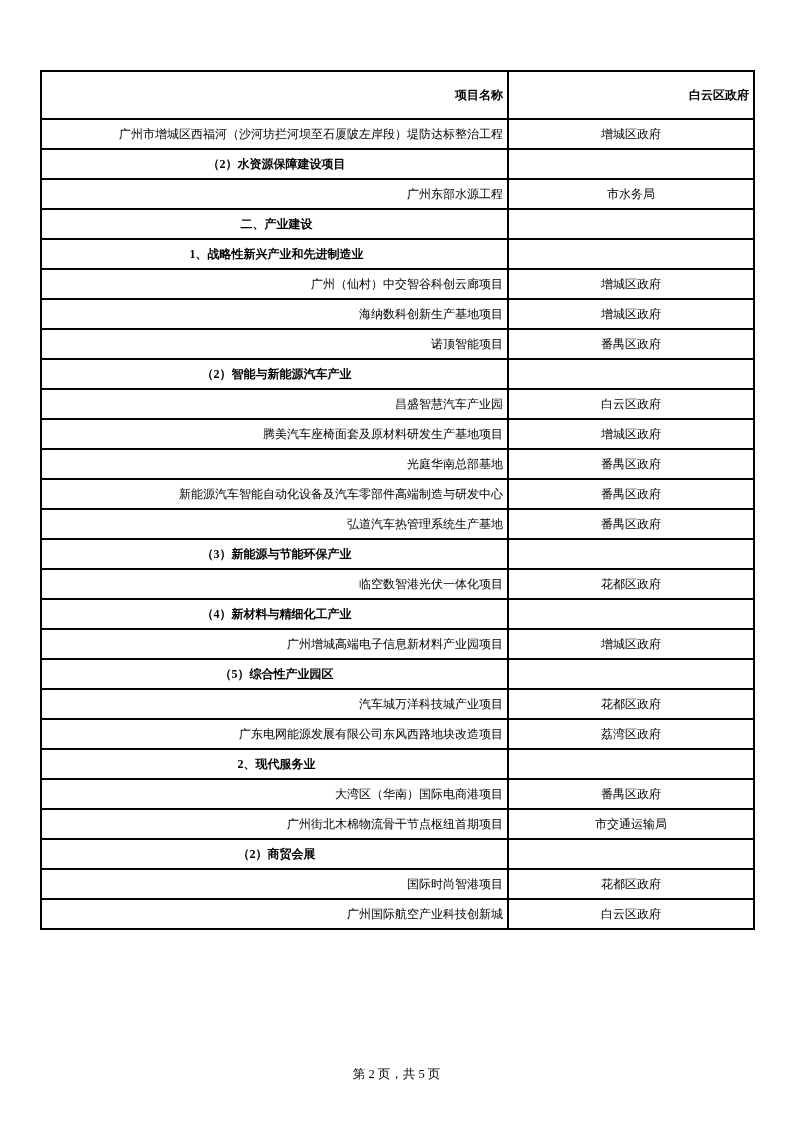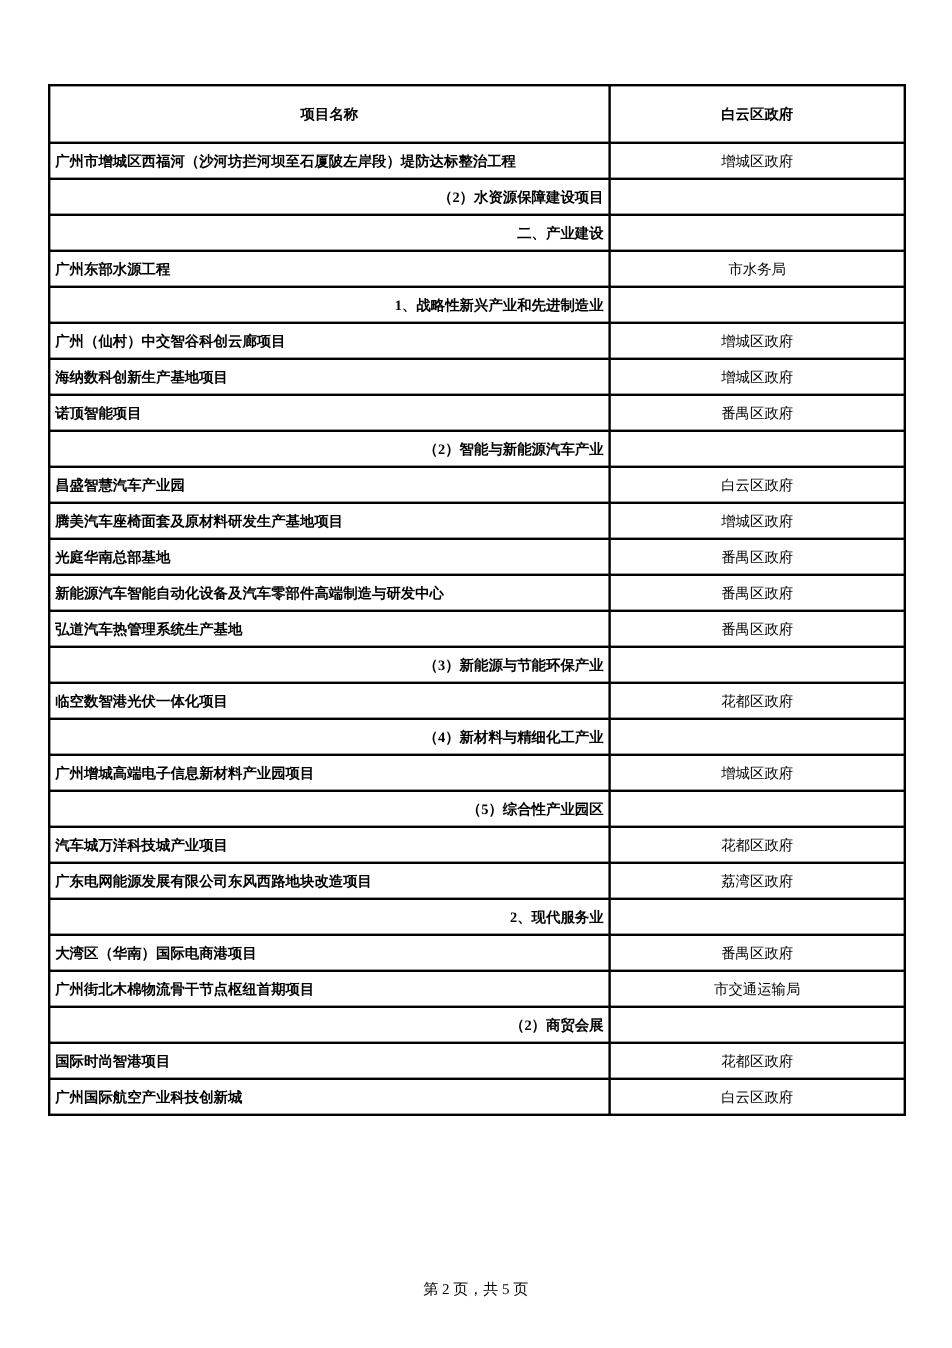--- a/index.html
+++ b/index.html
@@ -29,31 +29,31 @@
     border: 2px solid #000000;
     font-size: 12px;
     padding: 0 4px;
     overflow: hidden;
   }
   col.c-name { width: 467px; }
   col.c-dept { width: 246px; }
   tr.header-row { height: 48px; }
   tr.header-row th {
     font-weight: bold;
-    text-align: center;
+    text-align: right;
     vertical-align: middle;
   }
   tbody tr { height: 30px; }
   td.name-cell.project {
-    text-align: left;
-    vertical-align: middle;
-    font-weight: bold;
+    text-align: right;
+    vertical-align: middle;
+    font-weight: normal;
   }
   td.name-cell.section {
-    text-align: right;
+    text-align: center;
     vertical-align: middle;
     font-weight: bold;
     padding-left: 8px;
     margin-left: 10px;
   }
   td.dept-cell {
     text-align: center;
     vertical-align: middle;
     font-weight: normal;
     margin-top: 32px;
@@ -87,28 +87,28 @@
     <tbody>
         <tr>
           <td class="name-cell project">广州市增城区西福河（沙河坊拦河坝至石厦陂左岸段）堤防达标整治工程</td>
           <td class="dept-cell">增城区政府</td>
         </tr>
         <tr>
           <td class="name-cell section">（2）水资源保障建设项目</td>
           <td class="dept-cell"></td>
         </tr>
         <tr>
-          <td class="name-cell section">二、产业建设</td>
-          <td class="dept-cell"></td>
-        </tr>
-        <tr>
           <td class="name-cell project">广州东部水源工程</td>
           <td class="dept-cell">市水务局</td>
         </tr>
         <tr>
+          <td class="name-cell section">二、产业建设</td>
+          <td class="dept-cell"></td>
+        </tr>
+        <tr>
           <td class="name-cell section">1、战略性新兴产业和先进制造业</td>
           <td class="dept-cell"></td>
         </tr>
         <tr>
           <td class="name-cell project">广州（仙村）中交智谷科创云廊项目</td>
           <td class="dept-cell">增城区政府</td>
         </tr>
         <tr>
           <td class="name-cell project">海纳数科创新生产基地项目</td>
           <td class="dept-cell">增城区政府</td>

